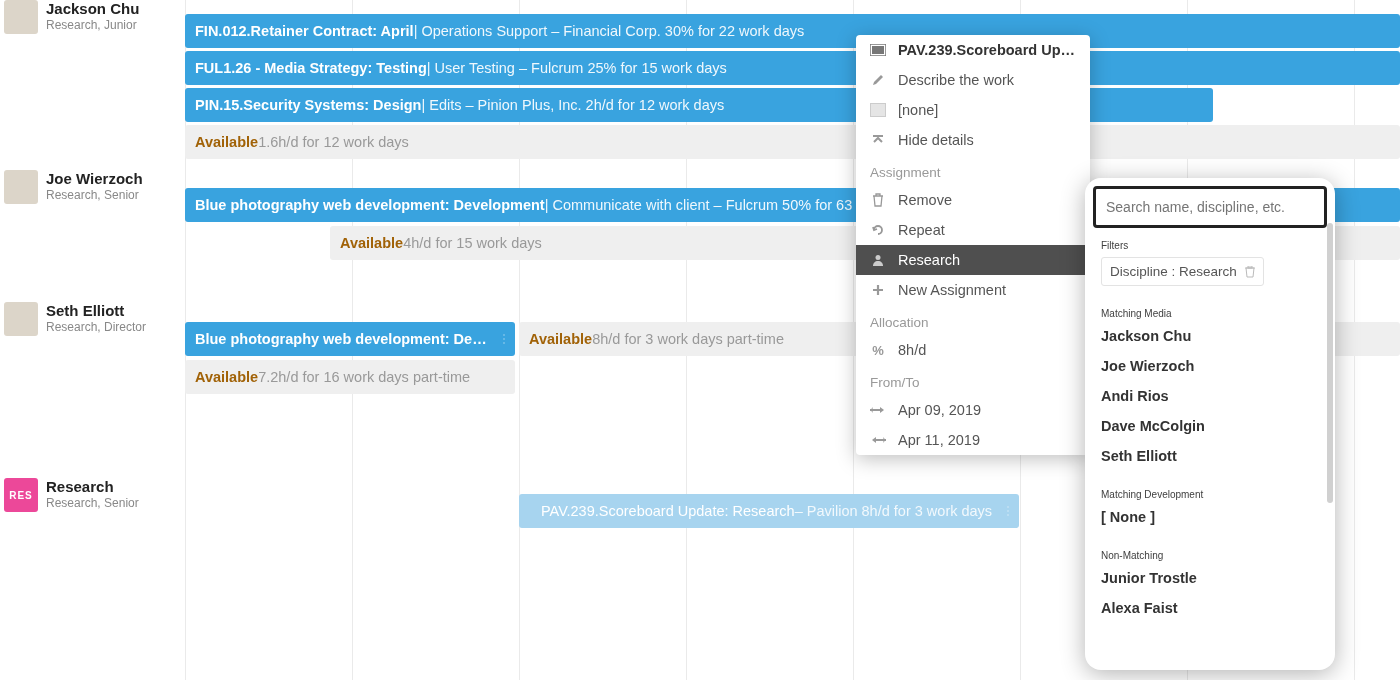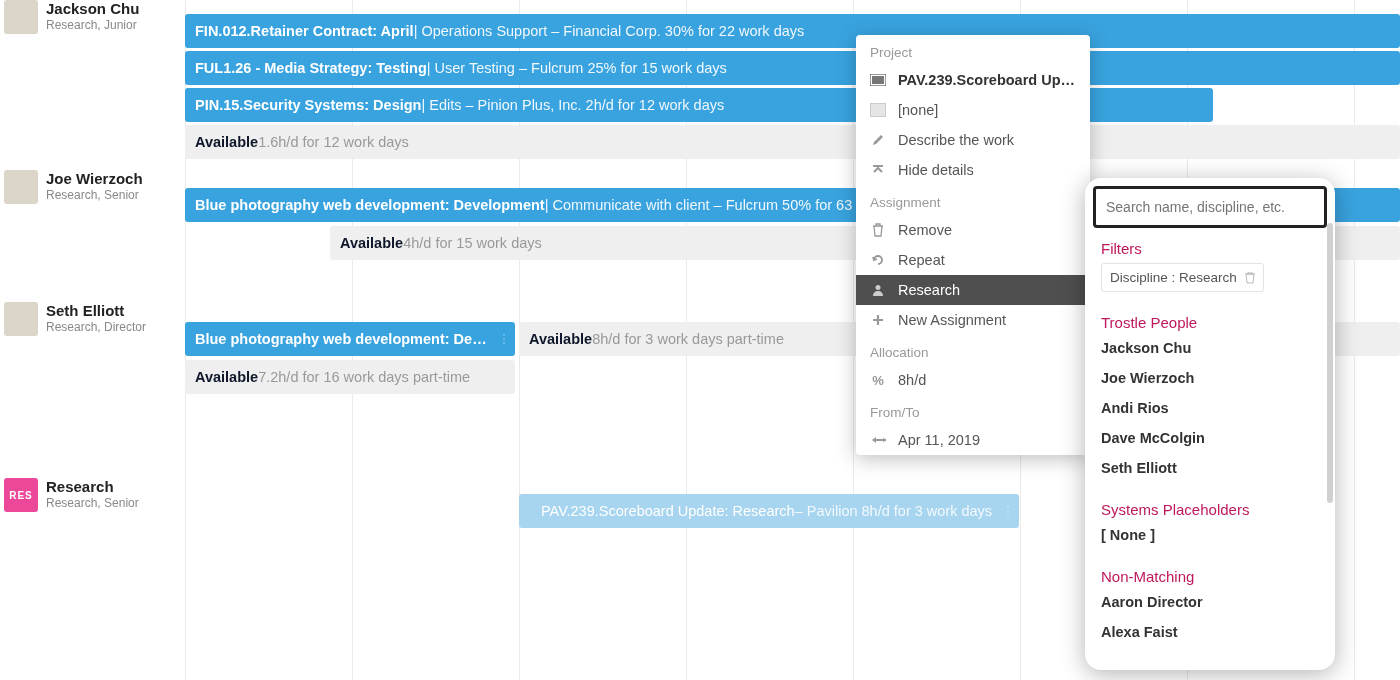--- a/index.html
+++ b/index.html
@@ -14,42 +14,42 @@
   .avatar { width: 34px; height: 34px; border-radius: 3px; background: #dcd5c9; flex: none; }
   .avatar.res { background: #ec4899; color: #fff; font-size: 10px; font-weight: 700; display: flex; align-items: center; justify-content: center; letter-spacing: 1px; }
   .person-name { font-weight: 700; font-size: 15px; color: #222; }
   .person-role { font-size: 12px; color: #888; margin-top: 1px; }
   
   .bar { position: absolute; height: 34px; border-radius: 3px; display: flex; align-items: center; padding: 0 10px; font-size: 14.5px; white-space: nowrap; overflow: hidden; }
   .bar.blue { background: #39a3df; color: #fff; }
   .bar.blue .title { font-weight: 700; }
   .bar.blue .rest { font-weight: 400; color: rgba(255,255,255,0.92); }
   .bar.grey { background: #efefef; }
-  .bar.grey .title { color: #0f172a; font-weight: 700; }
+  .bar.grey .title { color: #a16207; font-weight: 700; }
   .bar.grey .rest { color: #999; font-weight: 400; }
   .bar.pale { background: #a7d4ef; color: #fff; }
   .bar.pale .title { font-weight: 400; }
   .bar.pale .rest { color: rgba(255,255,255,0.85); }
   .bar .grip { position: absolute; right: 6px; top: 0; bottom: 0; width: 6px; display:flex; flex-direction: column; justify-content:center; gap:2px; opacity:.3; }
   .bar .grip span{width:2px;height:2px;background:#fff;border-radius:50%;}
   
   .popover { position: absolute; width: 234px; background: #fff; border-radius: 4px; box-shadow: 0 4px 20px rgba(0,0,0,.25); overflow: hidden; }
   .popover .section-label { font-size: 13.5px; color: #999; padding: 10px 14px 5px; }
   .popover .item { display: flex; align-items: center; gap: 12px; padding: 7px 14px; font-size: 14.5px; color: #555; cursor: pointer; }
   .popover .item.active { background: #4f4f4f; color: #fff; position:relative; }
   .popover .item.active::after { content:""; position:absolute; right:-9px; top:50%; transform:translateY(-50%); border:9px solid transparent; border-left-color:#4f4f4f; }
   .popover .item .icon { width: 16px; height: 16px; display:flex; align-items:center; justify-content:center; color:#aaa; }
   .popover .item.active .icon { color:#ddd; }
   .popover .item .swatch { width:16px; height:14px; background:#e5e5e5; border:1px solid #ccc; }
   .popover .item.project-item { font-weight:600; color:#333; white-space:nowrap; overflow:hidden; text-overflow:ellipsis; }
   
   .flyout { position: absolute; width: 250px; background: #fff; border-radius: 16px; box-shadow: 0 4px 24px rgba(0,0,0,.3); padding-bottom: 6px; }
   .flyout .searchbox-wrap { padding: 8px; }
   .flyout .searchbox { width: 100%; border: 3px solid #222; border-radius: 4px; padding: 10px 10px; font-size: 14px; outline:none; }
-  .flyout .section { padding: 4px 16px 2px; font-size: 15px; color: #be185d; }
+  .flyout .section { padding: 4px 16px 2px; font-size: 10px; color: #404040; }
   .flyout .filter-chip { display:inline-flex; align-items:center; gap:8px; margin:4px 16px 8px; padding:6px 8px; border:1px solid #e3e3e3; border-radius:3px; font-size:13.5px; color:#555;}
   .flyout .filter-chip .trash { color:#bbb; font-size:12px; }
   .flyout .list-item { padding: 7px 16px; font-size: 14.5px; font-weight:600; color:#333; cursor:pointer;}
   .flyout .scroll-thumb{position:absolute; right:2px; top:45px; height:280px; width:6px; border-radius:3px; background:#d0d0d0;}
   
   svg { display:block; }
 </style>
 </head>
 <body>
 
@@ -150,45 +150,44 @@
       <span class="rest"> – Pavilion 8h/d for 3 work days</span>
       <div class="grip">
           <span></span>
           <span></span>
           <span></span>
         </div>
     </div>
   </div>
 
   <div class="popover" style="left:856px; top:35px;">
-    <div class="section-label">Project</div>
     <div class="item project-item">
       <span class="icon">
         <svg width="16" height="12" viewBox="0 0 16 12">
             <rect x="0" y="0" width="16" height="12" fill="none" stroke="#777" stroke-width="1.5"></rect>
             <rect x="2" y="2" width="12" height="8" fill="#777"></rect>
           </svg>
       </span>
       <span style="overflow:hidden;text-overflow:ellipsis;">PAV.239.Scoreboard Updat…</span>
     </div>
     <div class="item">
+      <span class="icon">
+        <svg width="14" height="14" viewBox="0 0 14 14">
+            <path d="M2 12 L3 9 L10 2 L12 4 L5 11 Z" fill="#999"></path>
+          </svg>
+      </span>
+      <span>Describe the work</span>
+    </div>
+    <div class="item">
       <span class="swatch"></span>
       <span>[none]</span>
     </div>
     <div class="item">
       <span class="icon">
         <svg width="14" height="14" viewBox="0 0 14 14">
-            <path d="M2 12 L3 9 L10 2 L12 4 L5 11 Z" fill="#999"></path>
-          </svg>
-      </span>
-      <span>Describe the work</span>
-    </div>
-    <div class="item">
-      <span class="icon">
-        <svg width="14" height="14" viewBox="0 0 14 14">
             <path d="M3 9 L7 5 L11 9" fill="none" stroke="#999" stroke-width="2"></path>
             <line x1="2" y1="3" x2="12" y2="3" stroke="#999" stroke-width="2"></line>
           </svg>
       </span>
       <span>Hide details</span>
     </div>
 
     <div class="section-label">Assignment</div>
     <div class="item">
       <span class="icon">
@@ -225,20 +224,30 @@
       <span>New Assignment</span>
     </div>
 
     <div class="section-label">Allocation</div>
     <div class="item">
       <span class="icon" style="font-size:13px;color:#999;font-weight:700;">%</span>
       <span>8h/d</span>
     </div>
 
     <div class="section-label">From/To</div>
+    <div class="item">
+      <span class="icon">
+        <svg width="16" height="10" viewBox="0 0 16 10">
+            <path d="M0 5h10" stroke="#999" stroke-width="2"></path>
+            <path d="M10 2l4 3-4 3" fill="#999"></path>
+            <path d="M3 2L0 5l3 3" fill="#999" opacity=".6"></path>
+          </svg>
+      </span>
+      <span>Apr 09, 2019</span>
+    </div>
     <div class="item">
       <span class="icon">
         <svg width="16" height="10" viewBox="0 0 16 10">
             <path d="M6 5h10" stroke="#999" stroke-width="2"></path>
             <path d="M6 2L2 5l4 3" fill="#999"></path>
             <path d="M13 2l3 3-3 3" fill="#999" opacity=".6"></path>
           </svg>
       </span>
       <span>Apr 11, 2019</span>
     </div>
@@ -251,30 +260,30 @@
     <div class="section">Filters</div>
     <div class="filter-chip">
       <span>Discipline : Research</span>
       <span class="trash">
         <svg width="10" height="12" viewBox="0 0 10 12">
             <path d="M1 2h8l-1 9H2z M0 2h10 M3 0h4v2H3z" fill="none" stroke="#bbb" stroke-width="1"></path>
           </svg>
       </span>
     </div>
 
-    <div class="section" style="margin-top:10px">Trostle People</div>
+    <div class="section" style="margin-top:10px">Matching Media</div>
     <div class="list-item">Jackson Chu</div>
     <div class="list-item">Joe Wierzoch</div>
     <div class="list-item">Andi Rios</div>
     <div class="list-item">Dave McColgin</div>
     <div class="list-item">Seth Elliott</div>
 
-    <div class="section" style="margin-top:14px">Systems Placeholders</div>
+    <div class="section" style="margin-top:14px">Matching Development</div>
     <div class="list-item">[ None ]</div>
 
     <div class="section" style="margin-top:14px">Non-Matching</div>
-    <div class="list-item">Aaron Director</div>
+    <div class="list-item">Junior Trostle</div>
     <div class="list-item">Alexa Faist</div>
 
     <div class="scroll-thumb"></div>
   </div>
 
 </div>
 
 </body></html>

